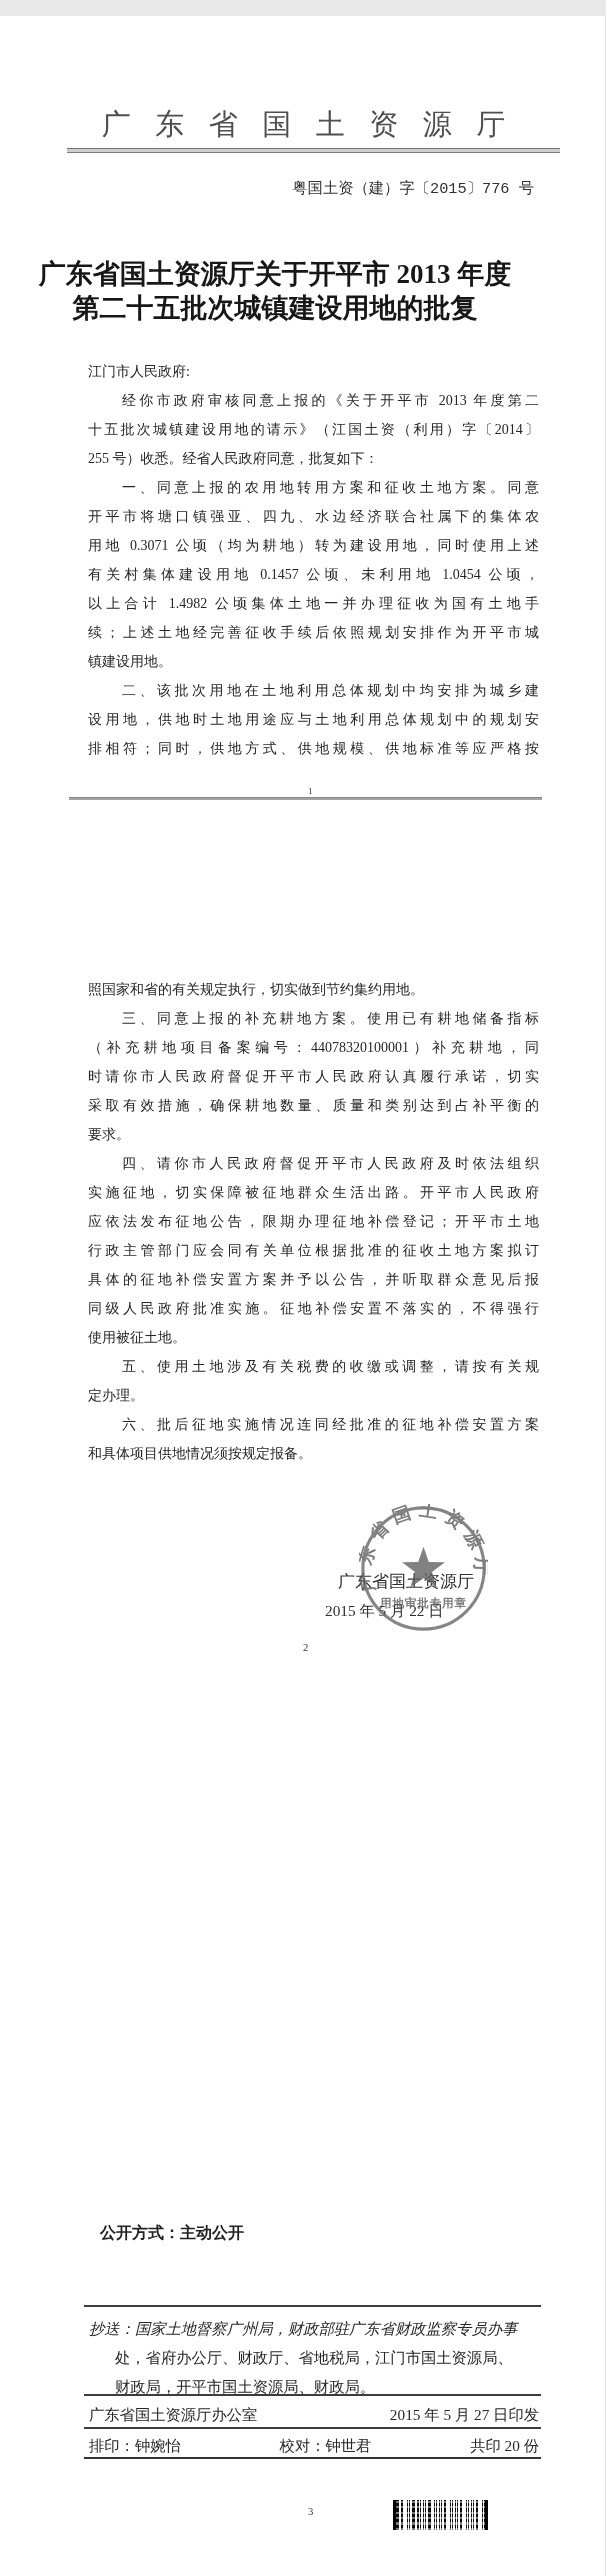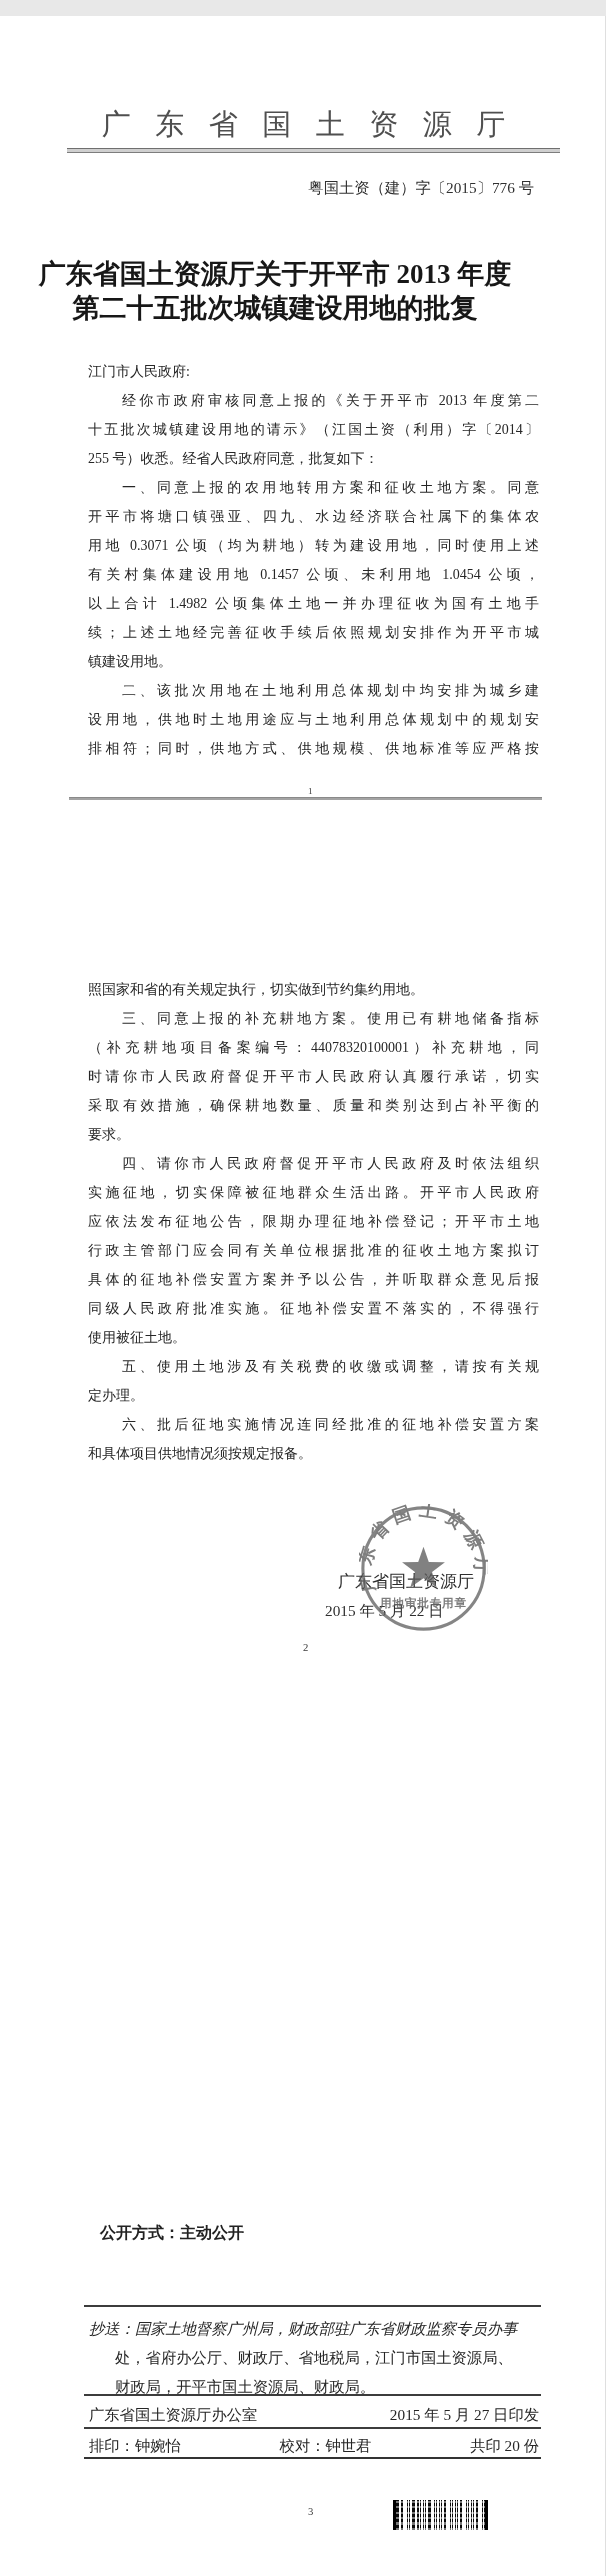--- a/index.html
+++ b/index.html
@@ -13,21 +13,21 @@
   
   .agency{
     top:89px;left:0;width:607px;text-align:center;
     font-size:29px;letter-spacing:24.5px;padding-left:24.5px;box-sizing:border-box;
     color:#4f4f4f;white-space:nowrap;
   }
   .hrule{
     top:132px;left:67px;width:493px;height:4.6px;box-sizing:border-box;
     border-top:1.5px solid #6f6f6f;border-bottom:1.5px solid #7d7d7d;background:#cfcfcf;
   }
-  .docnum{top:162px;right:73px;font-size:15.3px;color:#303030;white-space:nowrap;}
+  .docnum{top:162px;right:73px;font-size:15.3px;color:#303030;white-space:nowrap;font-family:Liberation Mono, monospace;}
   .title{top:241px;left:0;width:550px;text-align:center;
     font-size:27px;font-weight:bold;line-height:34px;color:#171717;}
   
   .bodyblock{left:88px;width:451px;}
   .body1{top:341px;}
   .body2{top:959px;}
   .bline{
     height:29px;line-height:29px;font-size:14px;
     text-align:justify;text-align-last:left;color:#262626;white-space:nowrap;
   }

